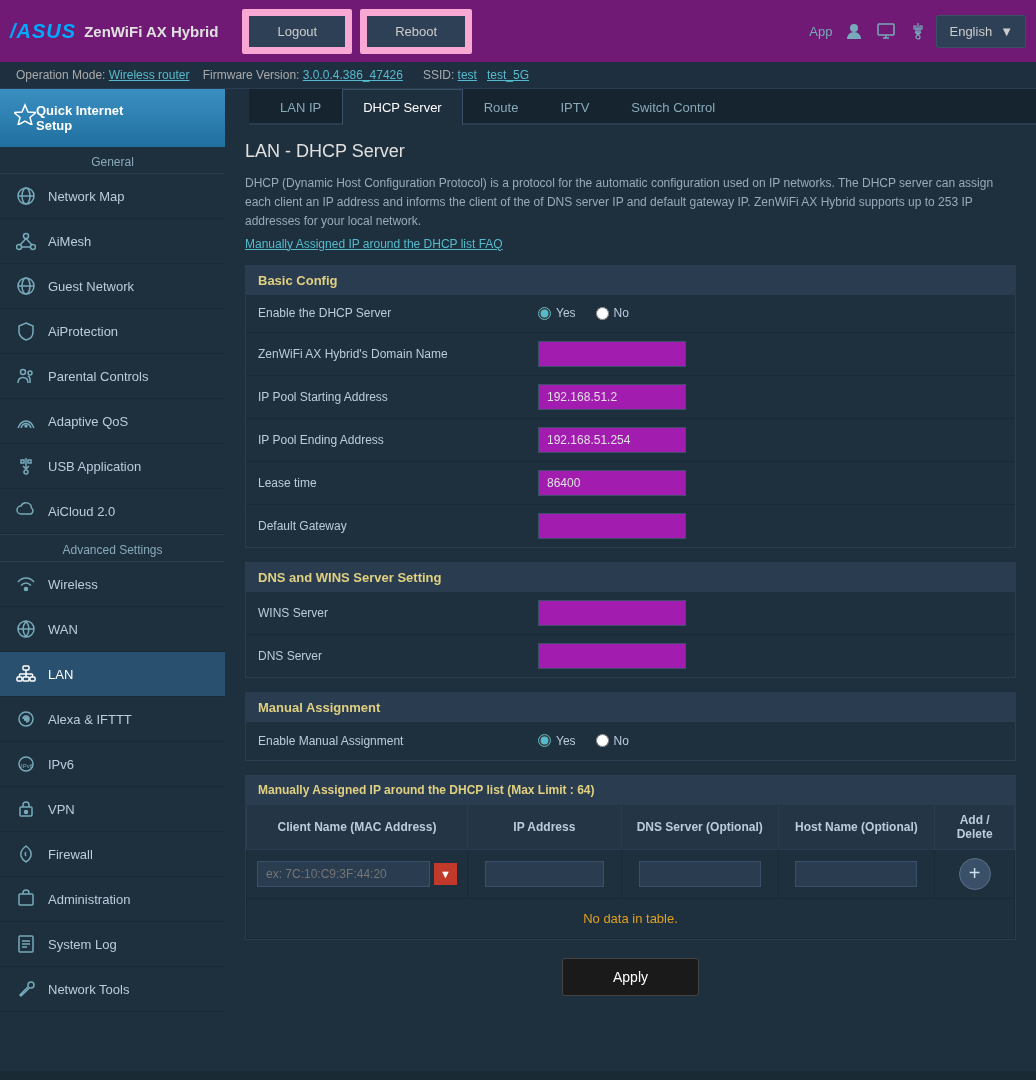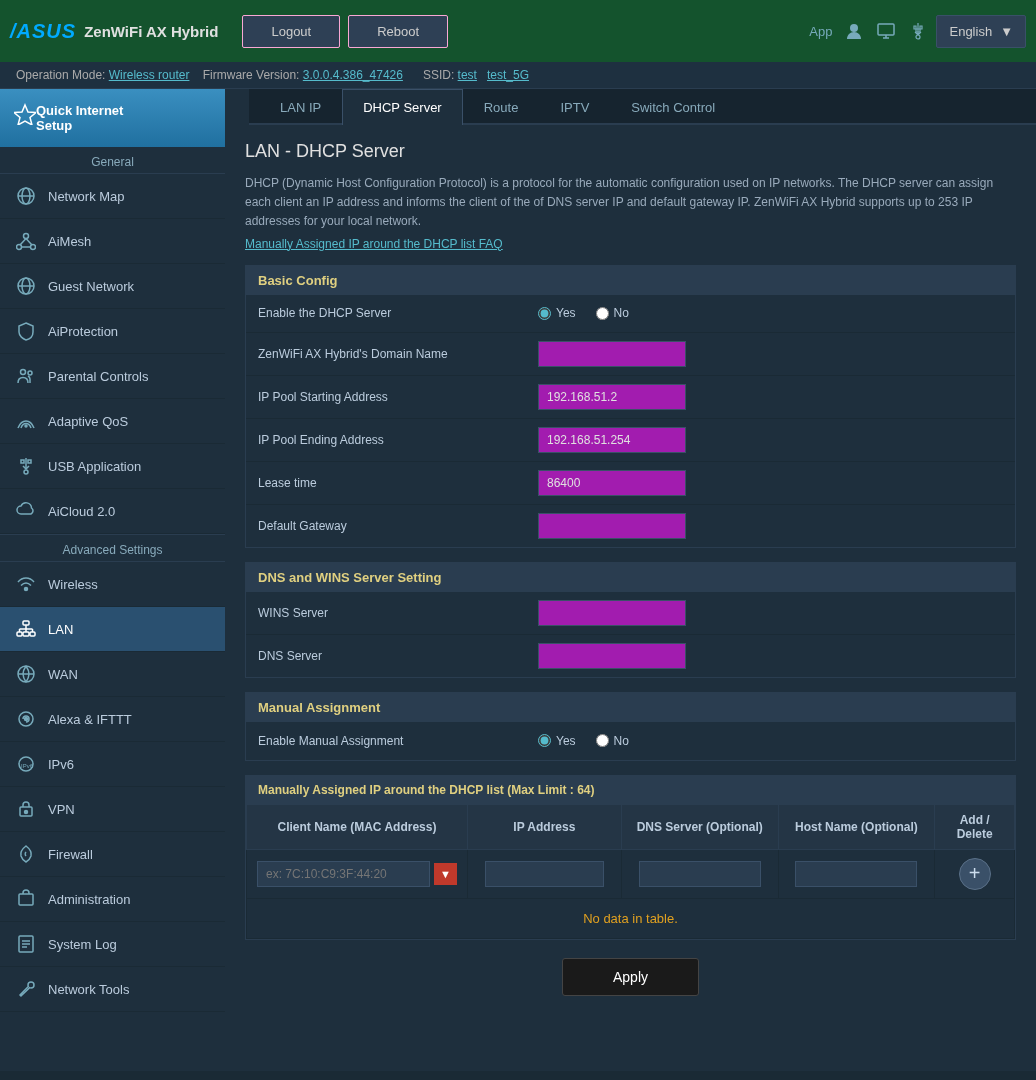--- a/index.html
+++ b/index.html
@@ -1,23 +1,23 @@
 <!DOCTYPE html>
 <html><head>
   <meta charset="utf-8">
   <style>
     * { box-sizing: border-box; margin: 0; padding: 0; }
     body { background: #1a2a35; font-family: Arial, sans-serif; font-size: 13px; color: #ccc; width: 1036px; min-height: 1080px; }
 
     
-    .topbar { background: #14532d; display: flex; align-items: center; height: 62px; padding: 0 10px; gap: 8px; }
+    .topbar { background: #701a75; display: flex; align-items: center; height: 62px; padding: 0 10px; gap: 8px; }
     .brand { display: flex; align-items: center; gap: 8px; margin-right: 16px; }
     .brand-logo { color: #00aaff; font-weight: 900; font-style: italic; font-size: 20px; letter-spacing: 1px; }
     .brand-name { color: #e0e0e0; font-size: 15px; font-weight: bold; }
-    .topbar-btn { background: #2e4055; color: #ccc; border: 1px solid #f9a8d4; padding: 8px 28px; cursor: pointer; font-size: 13px; border-radius: 2px; }
+    .topbar-btn { background: #2e4055; color: #ccc; border: 7px solid #f9a8d4; padding: 8px 28px; cursor: pointer; font-size: 13px; border-radius: 2px; }
     .topbar-spacer { flex: 1; }
     .lang-select { background: #2e4055; color: #ccc; border: 1px solid #3a5068; padding: 8px 12px; cursor: pointer; font-size: 13px; border-radius: 2px; display: flex; align-items: center; gap: 8px; }
     .topbar-icons { display: flex; gap: 12px; align-items: center; color: #7ab; font-size: 13px; }
 
     
     .infobar { background: #1e3040; padding: 6px 16px; font-size: 12px; color: #aaa; display: flex; justify-content: space-between; align-items: center; border-bottom: 1px solid #2a3d50; }
     .infobar-left { display: flex; gap: 20px; }
     .infobar a { color: #5bc; text-decoration: underline; }
 
     
@@ -246,45 +246,45 @@
       <span class="sidebar-icon">
         <svg width="20" height="20" viewBox="0 0 20 20" fill="none" stroke="#7ab" stroke-width="1.5">
             <path d="M2 8c2.2-2.7 5-4 8-4s5.8 1.3 8 4"></path>
             <path d="M5 11.5C6.5 10 8.2 9 10 9s3.5 1 5 2.5"></path>
             <circle cx="10" cy="15" r="1.5" fill="#7ab"></circle>
           </svg>
       </span>
       <span>Wireless</span>
     </div>
 
+    <div class="sidebar-item">
+      <span class="sidebar-icon">
+        <svg width="20" height="20" viewBox="0 0 20 20" fill="none" stroke="#7ab" stroke-width="1.5">
+            <circle cx="10" cy="10" r="8"></circle>
+            <path d="M2 10h16M10 2c-2 3-3 5-3 8s1 5 3 8M10 2c2 3 3 5 3 8s-1 5-3 8"></path>
+          </svg>
+      </span>
+      <span>WAN</span>
+    </div>
+
     <div class="sidebar-item active">
       <span class="sidebar-icon">
         <svg width="20" height="20" viewBox="0 0 20 20" fill="none" stroke="#fff" stroke-width="1.5">
             <rect x="7" y="2" width="6" height="4" rx="1"></rect>
             <rect x="1" y="13" width="5" height="4" rx="1"></rect>
             <rect x="7" y="13" width="6" height="4" rx="1"></rect>
             <rect x="14" y="13" width="5" height="4" rx="1"></rect>
             <line x1="10" y1="6" x2="10" y2="10"></line>
             <line x1="3.5" y1="10" x2="16.5" y2="10"></line>
             <line x1="3.5" y1="10" x2="3.5" y2="13"></line>
             <line x1="10" y1="10" x2="10" y2="13"></line>
             <line x1="16.5" y1="10" x2="16.5" y2="13"></line>
           </svg>
       </span>
       <span>LAN</span>
-    </div>
-
-    <div class="sidebar-item">
-      <span class="sidebar-icon">
-        <svg width="20" height="20" viewBox="0 0 20 20" fill="none" stroke="#7ab" stroke-width="1.5">
-            <circle cx="10" cy="10" r="8"></circle>
-            <path d="M2 10h16M10 2c-2 3-3 5-3 8s1 5 3 8M10 2c2 3 3 5 3 8s-1 5-3 8"></path>
-          </svg>
-      </span>
-      <span>WAN</span>
     </div>
 
     <div class="sidebar-item">
       <span class="sidebar-icon">
         <svg width="20" height="20" viewBox="0 0 20 20" fill="none" stroke="#7ab" stroke-width="1.5">
             <circle cx="10" cy="10" r="7"></circle>
             <path d="M7 10c0-1.7 1.3-3 3-3s3 1.3 3 3-1.3 3-3 3"></path>
             <circle cx="10" cy="10" r="1.5" fill="#7ab"></circle>
           </svg>
       </span>

